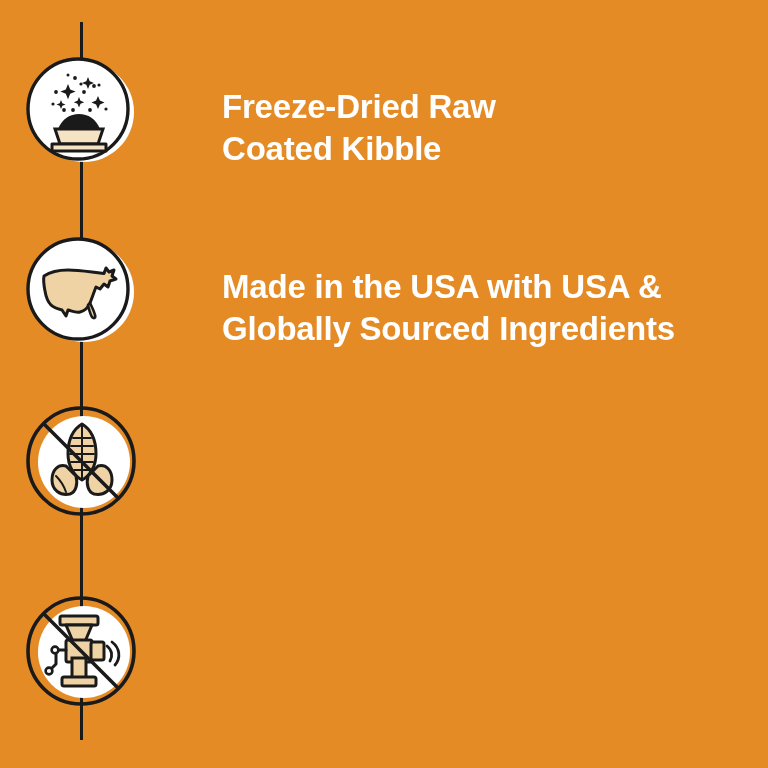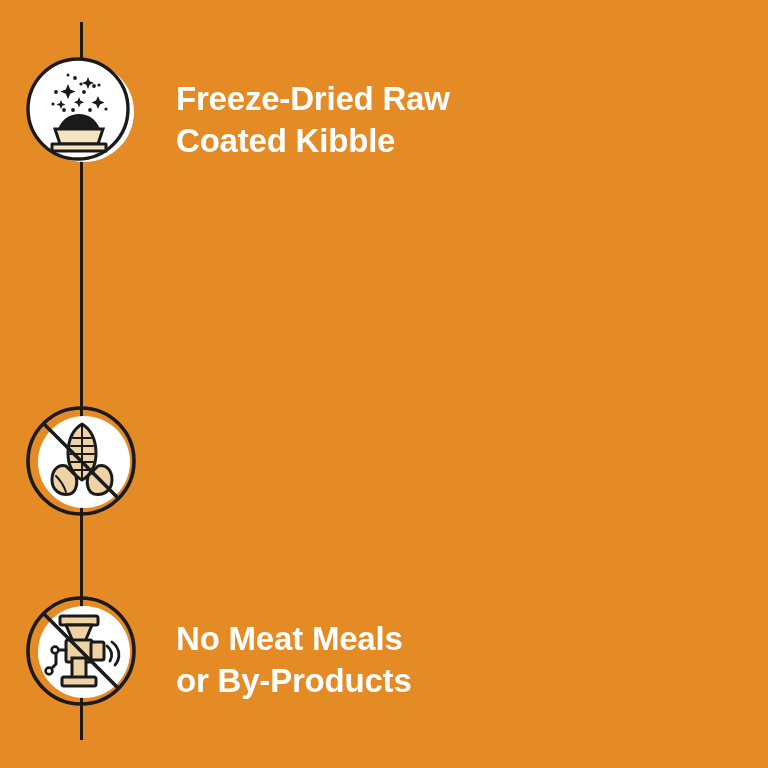--- a/index.html
+++ b/index.html
@@ -27,22 +27,23 @@
     width: 2.5px;
     height: 718px;
     background: #1A1A1A;
     z-index: 1;
   }
   .feature {
     position: absolute;
     left: 0;
     width: 768px;
     display: flex;
-    align-items: center;
+    align-items: flex-end;
     z-index: 2;
+    gap: 46px;
   }
   .icon-wrap {
     position: relative;
     width: 118px;
     height: 118px;
     flex: 0 0 118px;
     margin-left: 22px;
   }
   .icon-wrap svg {
     display: block;
@@ -107,20 +108,41 @@
           <circle cx="84" cy="57" r="1.6"></circle>
           <circle cx="59" cy="32" r="1.6"></circle>
           <circle cx="46" cy="23" r="1.5"></circle>
         </g>
       </svg>
     </div>
     <div class="feature-text">Freeze-Dried Raw
 Coated Kibble</div>
   </div>
 
+  <div class="feature row-1">
+    <div class="icon-wrap">
+      <svg viewBox="0 0 118 118">
+        <circle cx="62" cy="60" r="50" fill="#FFFFFF"></circle>
+        <circle cx="56" cy="57" r="50" fill="#FFFFFF" stroke="#1A1A1A" stroke-width="3.4"></circle>
+
+        <path d="M22 44 C28 40 36 38 46 38 C54 38 62 39 70 40
+                 C74 40.5 78 41 82 41.5
+                 L84 36 L87 40 L92 38 L90 44 L94 47 L88 49
+                 L86 55 L82 52 L78 57 L74 55
+                 C72 60 70 66 68 71 C66 76 62 79 58 80
+                 C54 81 50 79 46 78 L44 84 L40 78
+                 C36 77 32 76 29 73 C26 70 24 65 23 59
+                 C22 54 21 49 22 44 Z" fill="#F0D3A4" stroke="#1A1A1A" stroke-width="3" stroke-linejoin="round"></path>
+
+        <path d="M68 71 C70 75 72 79 73 83 C74 86 72 87 70 85 C68 82 67 77 66 73 Z" fill="#F0D3A4" stroke="#1A1A1A" stroke-width="2.6" stroke-linejoin="round"></path>
+      </svg>
+    </div>
+    <div class="feature-text">Made in the USA with USA &amp;
+Globally Sourced Ingredients</div>
+  </div>
 
   <div class="feature row-2">
     <div class="icon-wrap">
       <svg viewBox="0 0 118 118">
         <circle cx="62" cy="60" r="46" fill="#FFFFFF"></circle>
 
         <g>
           <path d="M60 22 C70 28 74 40 74 52 C74 64 68 74 60 78
                    C52 74 46 64 46 52 C46 40 50 28 60 22 Z" fill="#F0D3A4" stroke="#1A1A1A" stroke-width="3" stroke-linejoin="round"></path>
           <g stroke="#1A1A1A" stroke-width="2" stroke-linecap="round">
@@ -166,17 +188,15 @@
 
         <g fill="none" stroke="#1A1A1A" stroke-width="2.8" stroke-linecap="round">
           <path d="M85 54 C90 58 91 64 88 69"></path>
           <path d="M90 50 C98 56 99 66 93 73"></path>
         </g>
 
         <circle cx="59" cy="59" r="53" fill="none" stroke="#1A1A1A" stroke-width="3.6"></circle>
         <line x1="21" y1="21" x2="97" y2="97" stroke="#1A1A1A" stroke-width="3.6"></line>
       </svg>
     </div>
-    <div class="feature-text">No Meat Meals
-or By-Products</div>
   </div>
 
 </div>
 
 </body></html>

